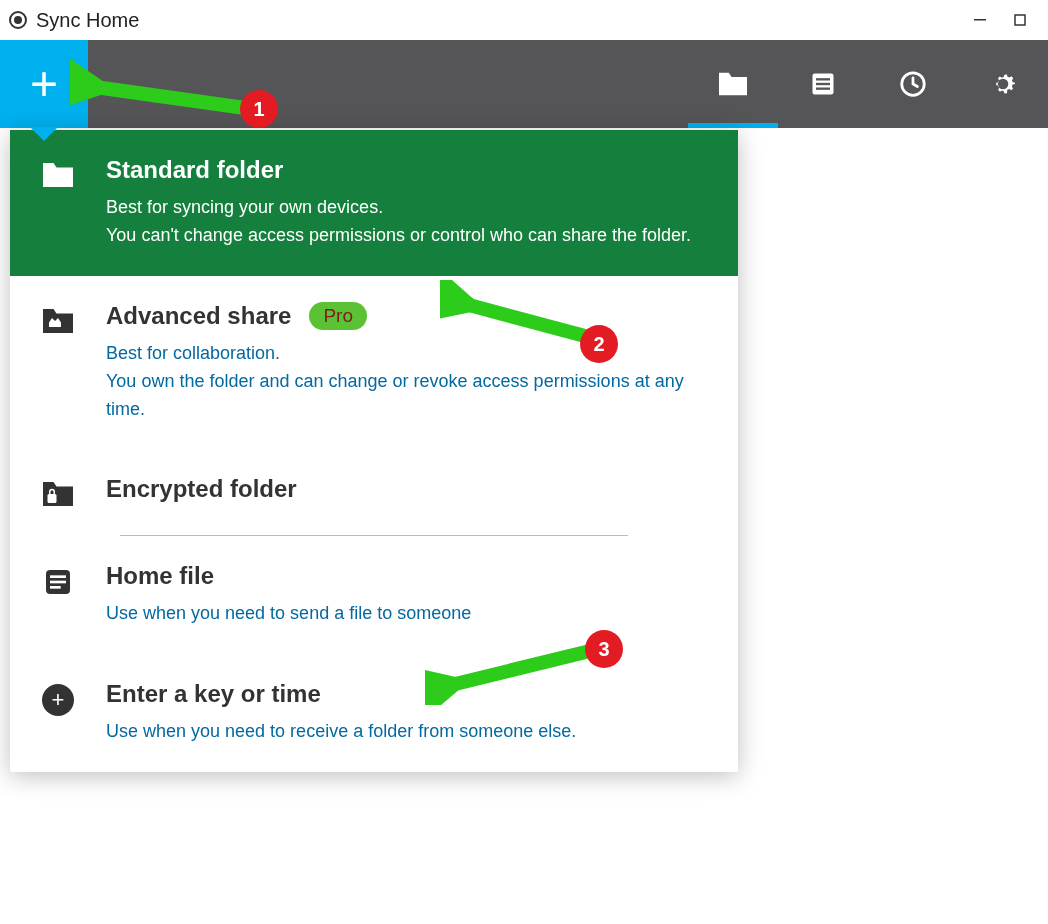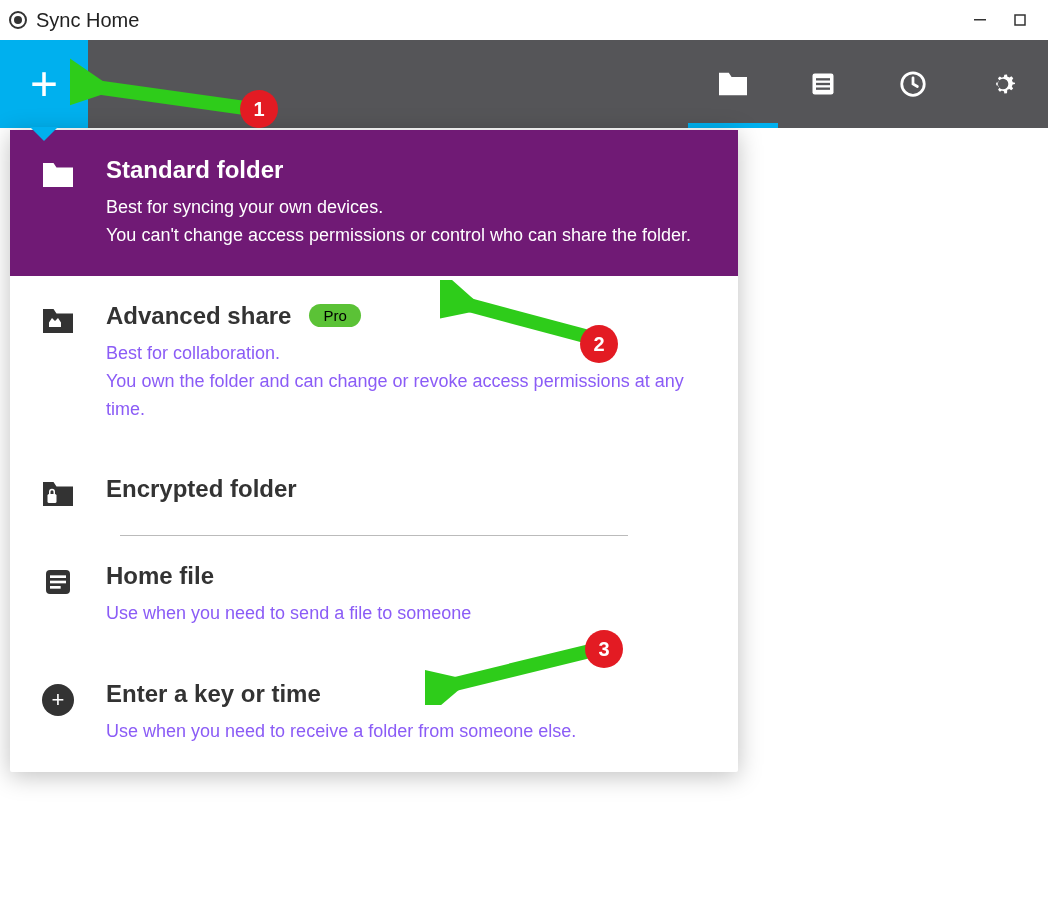--- a/index.html
+++ b/index.html
@@ -115,42 +115,42 @@
   .menu-item .heading {
     font-size: 24px;
     font-weight: 600;
     color: #333;
     display: flex;
     align-items: center;
     gap: 18px;
   }
   .menu-item .desc {
     font-size: 18px;
-    color: #8b5cf6;
+    color: #0369a1;
     margin-top: 10px;
     line-height: 1.55;
   }
   .menu-item.highlight {
-    background: #701a75;
+    background: #15803d;
   }
   .menu-item.highlight .heading,
   .menu-item.highlight .desc { color: #fff; }
   .menu-item.highlight svg { fill: #fff; }
   .menu-item:not(.highlight) svg { fill: #333; }
 
   .divider {
     height: 1px;
     background: #bbb;
     margin: 0 110px 0 110px;
   }
 
   .badge {
     background: #5bc236;
-    color: #000000;
-    font-size: 15px;
+    color: #7f1d1d;
+    font-size: 19px;
     padding: 3px 14px;
     border-radius: 14px;
     font-weight: 500;
   }
 
   .circle-plus {
     width: 32px; height: 32px;
     background: #333;
     border-radius: 50%;
     color: #fff;

